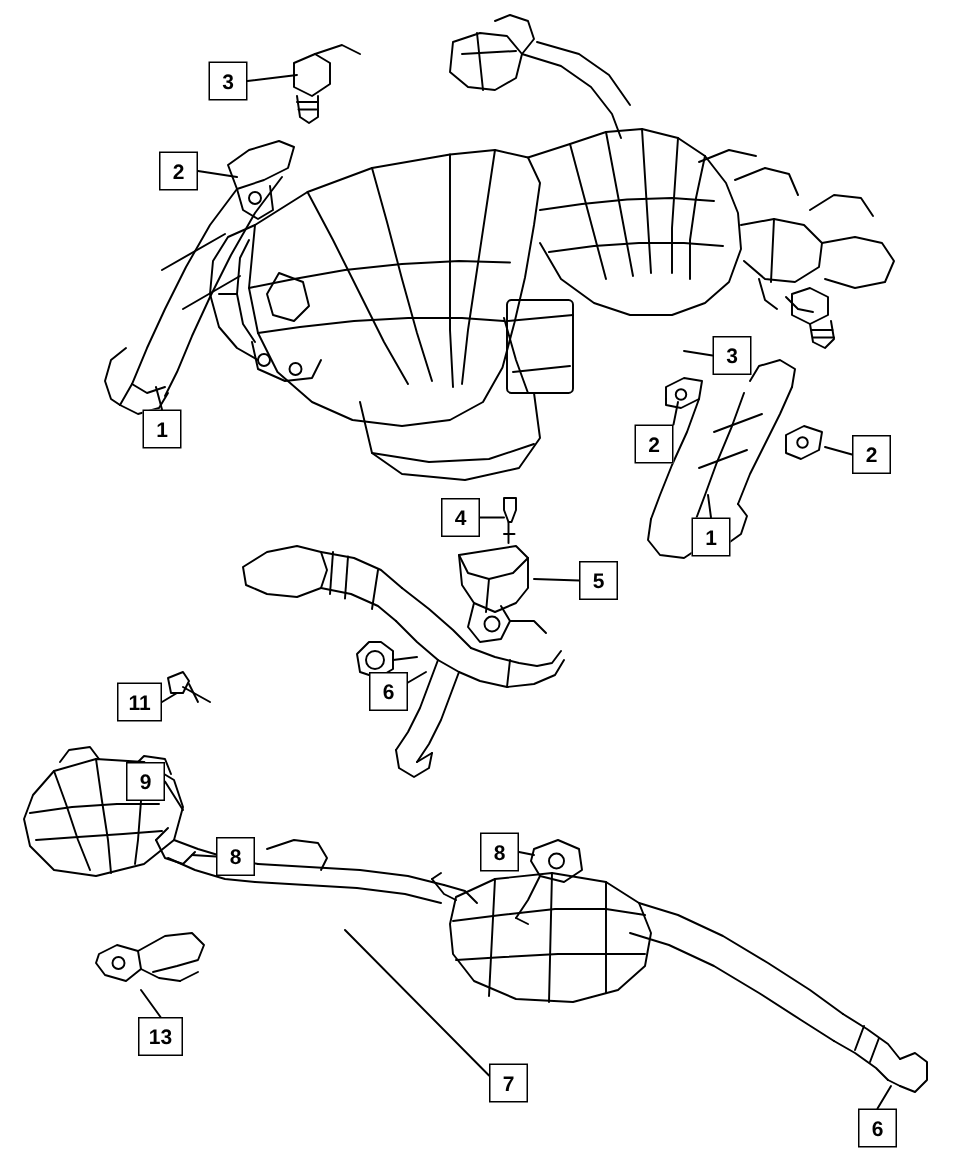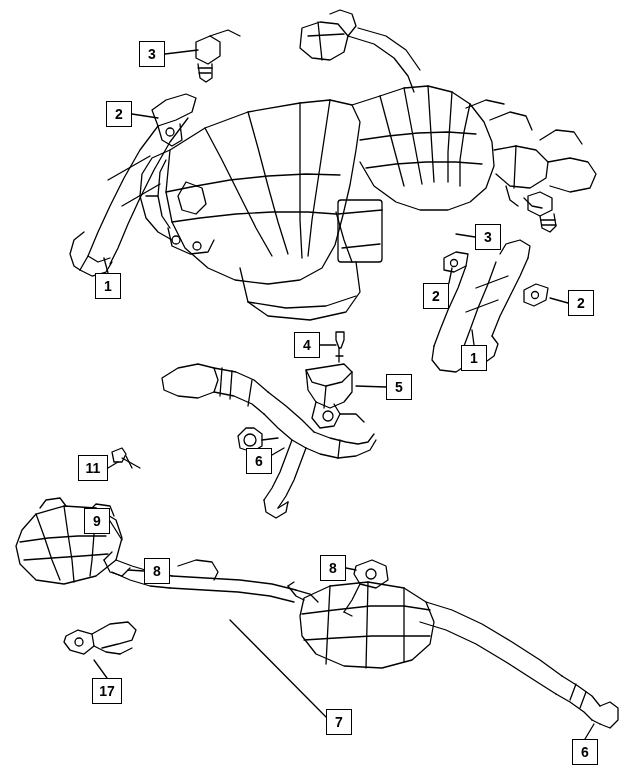--- a/index.html
+++ b/index.html
@@ -269,21 +269,21 @@
   <div class="callout" style="left:84px; top:508px;">
       <span>9</span>
     </div>
   <div class="callout" style="left:144px; top:558px;">
       <span>8</span>
     </div>
   <div class="callout" style="left:320px; top:555px;">
       <span>8</span>
     </div>
   <div class="callout wide" style="left:92px; top:678px;">
-      <span>17</span>
+      <span>13</span>
     </div>
   <div class="callout" style="left:326px; top:709px;">
       <span>7</span>
     </div>
   <div class="callout" style="left:572px; top:739px;">
       <span>6</span>
     </div>
 
   <svg class="diagram" viewBox="0 0 640 777" style="pointer-events:none;">
     <g stroke="#000000" stroke-width="1.3" fill="none" stroke-linecap="round">

